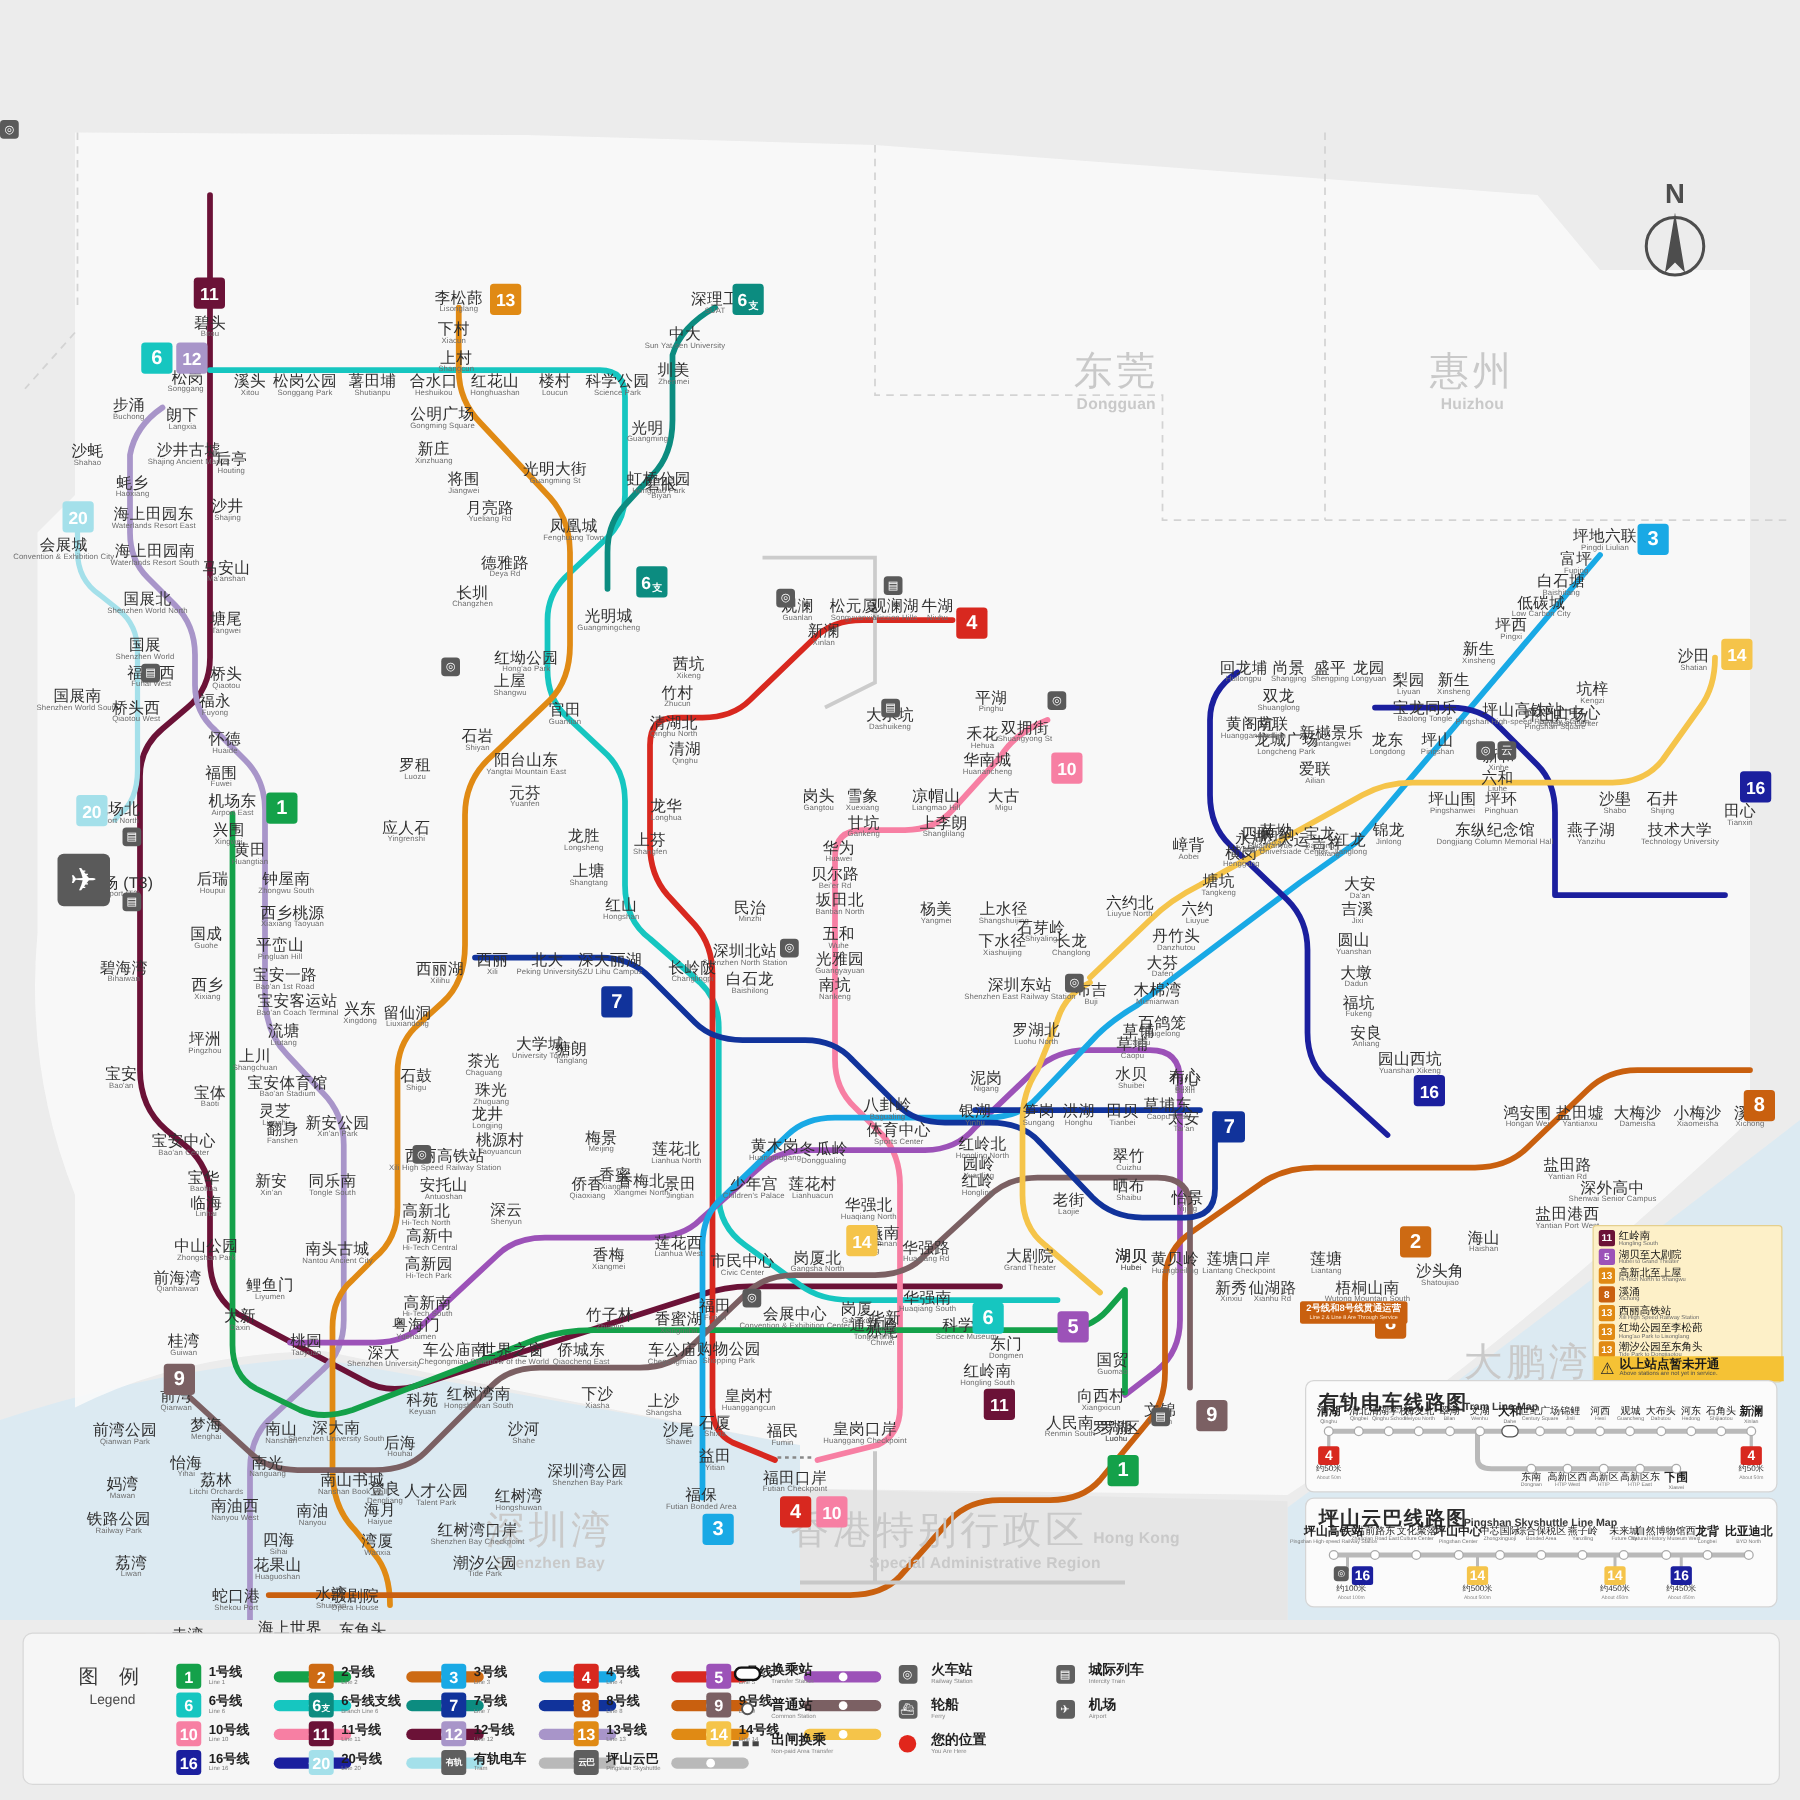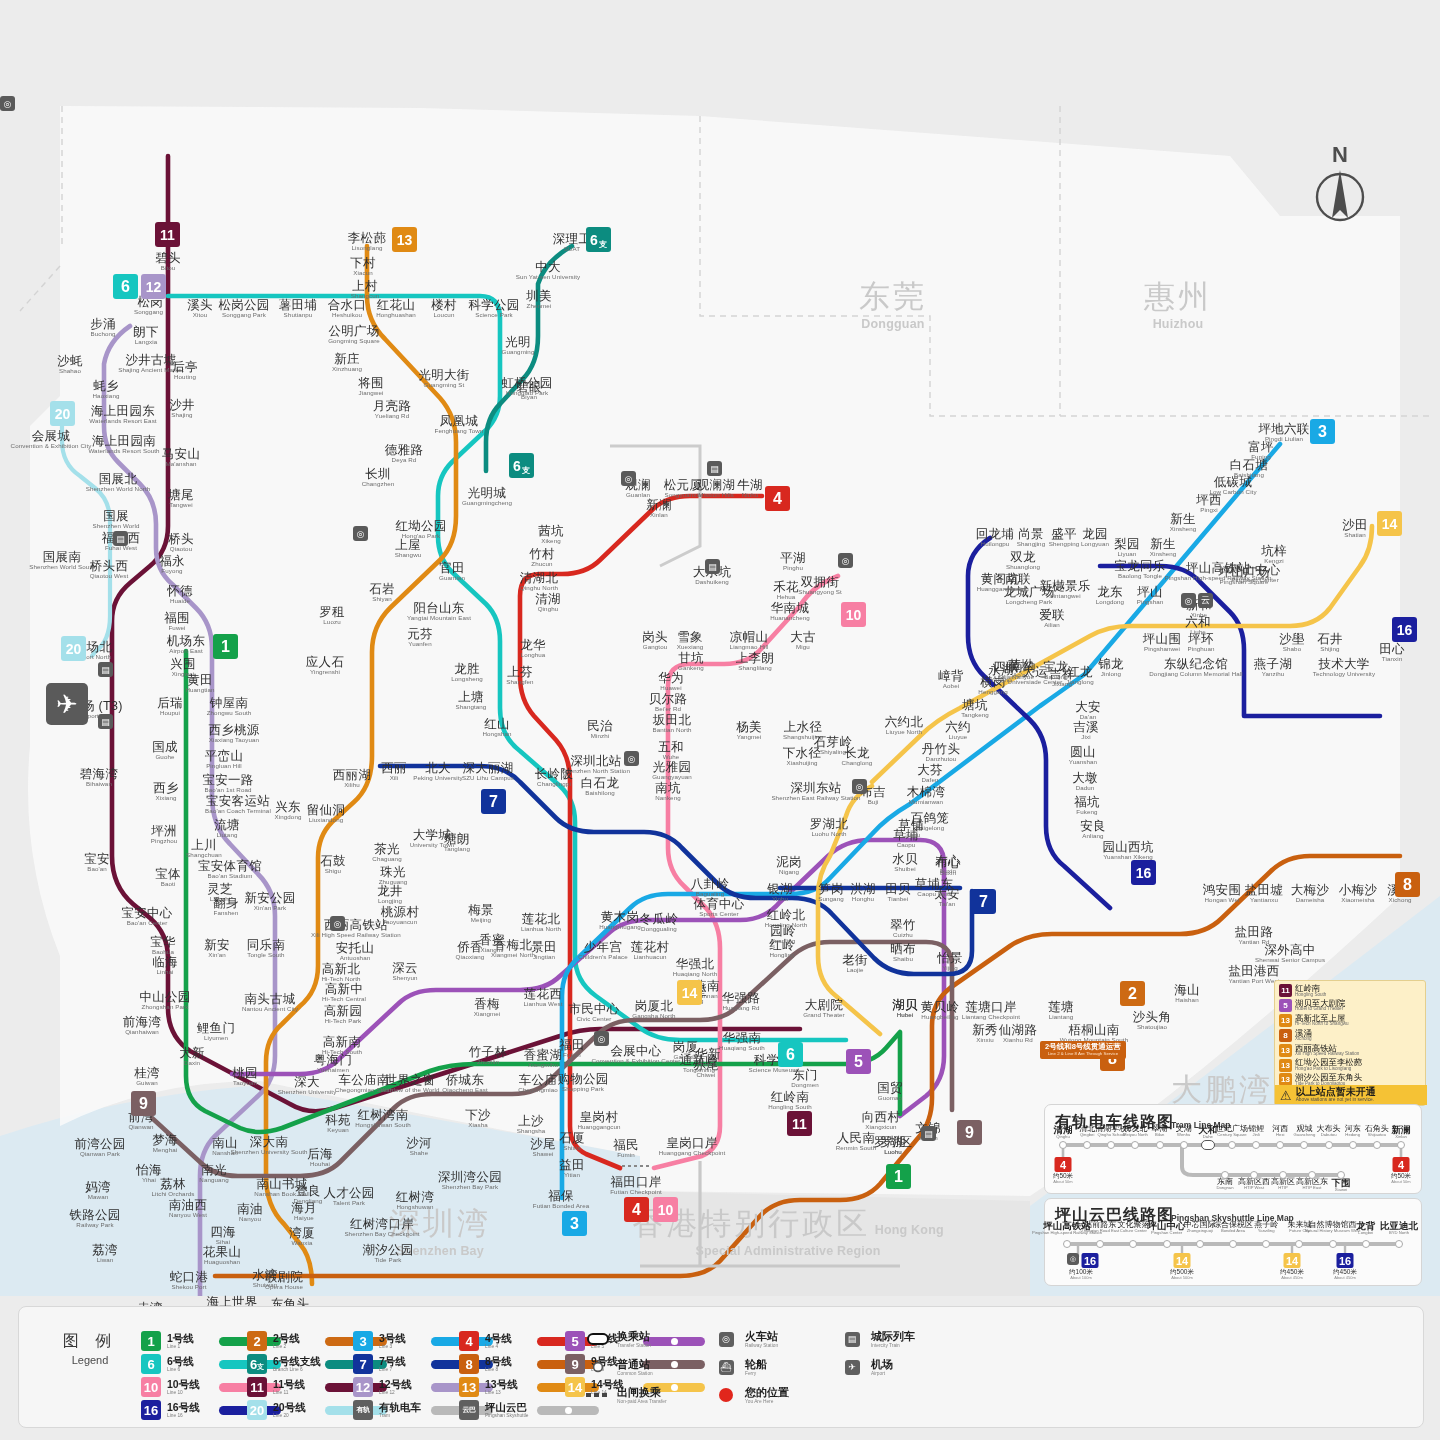--- a/index.html
+++ b/index.html
@@ -678,21 +678,21 @@
           <span class="en">Guantian</span>
         </div>
         <div class="st c" style="left: 382px; top: 487px; transform: translateX(-50%);">
           <span class="cn">石岩</span>
           <span class="en">Shiyan</span>
         </div>
         <div class="st c" style="left: 332px; top: 510px; transform: translateX(-50%);">
           <span class="cn">罗租</span>
           <span class="en">Luozu</span>
         </div>
-        <div class="st c" style="left: 439px; top: 506px; transform: translateX(-50%);">
+        <div class="st c" style="left: 421px; top: 506px; transform: translateX(-50%);">
           <span class="cn">阳台山东</span>
           <span class="en">Yangtai Mountain East</span>
         </div>
         <div class="st c" style="left: 420px; top: 532px; transform: translateX(-50%);">
           <span class="cn">元芬</span>
           <span class="en">Yuanfen</span>
         </div>
         <div class="st c" style="left: 325px; top: 560px; transform: translateX(-50%);">
           <span class="cn">应人石</span>
           <span class="en">Yingrenshi</span>

